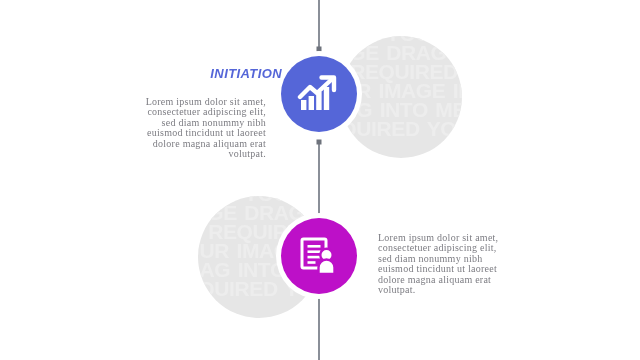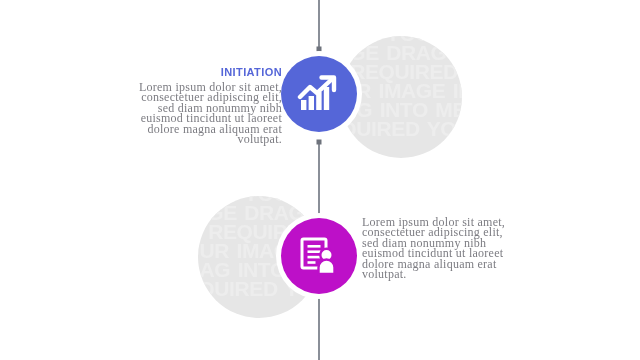--- a/index.html
+++ b/index.html
@@ -116,34 +116,35 @@
     text-align: right;
   }
   .tb-definition {
     left: 362px;
     top: 217px;
     text-align: left;
   }
   .step-title {
     font-family: "Liberation Sans", sans-serif;
     font-weight: bold;
-    font-size: 11px;
+    font-size: 13px;
     letter-spacing: 0.4px;
     margin: 0 0 4px 0;
+    font-style: italic;
   }
   .title-initiation { color: #5566d8; }
   .title-definition { color: #cc22d4; }
 
   .step-body {
     font-family: "Liberation Serif", serif;
-    font-size: 12px;
+    font-size: 10px;
     line-height: 10.4px;
     color: #7c7c82;
     letter-spacing: 0.25px;
-    margin: 0;
+    margin: 16px;
   }
 </style>
 </head>
 <body>
 
 <div class="slide">
 
   <div class="connector conn-top"></div>
   <div class="connector conn-mid"></div>
   <div class="connector conn-bottom"></div>

